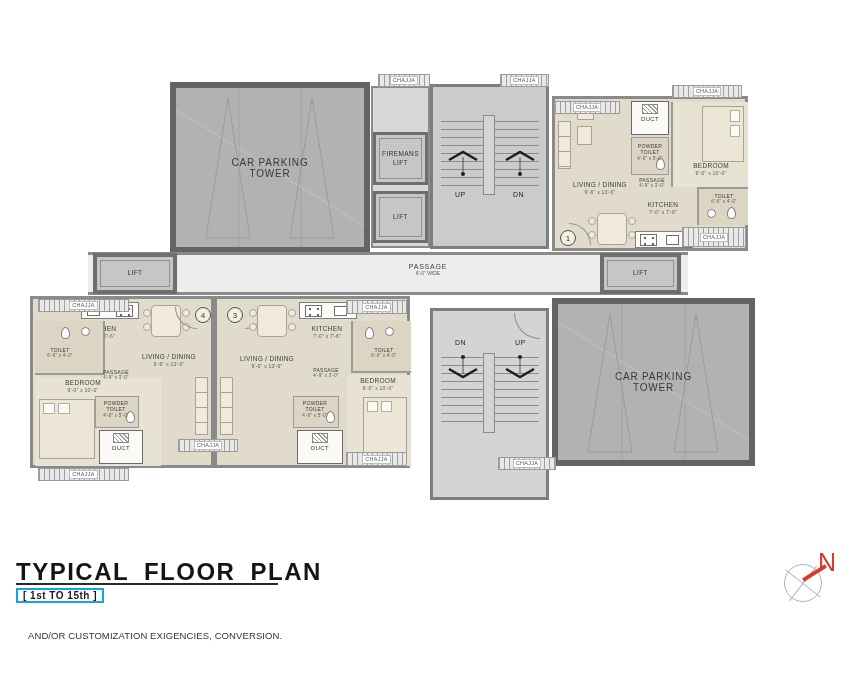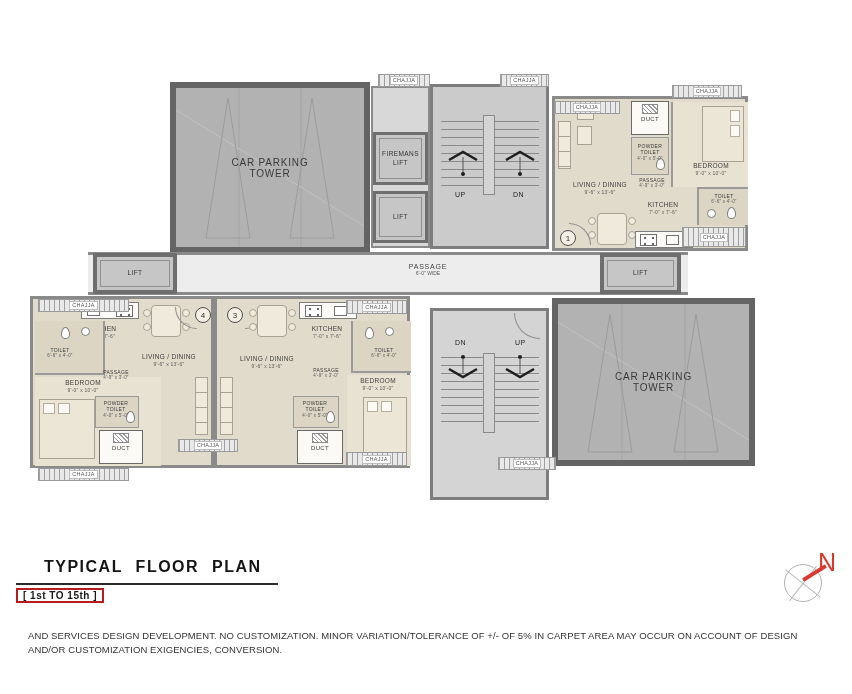--- a/index.html
+++ b/index.html
@@ -74,24 +74,24 @@
   .sink { position:absolute; width:13px; height:10px; background:#fff; border:1px solid #6f6f6f; }
   .wc { position:absolute; width:9px; height:12px; background:#fff; border:1px solid #7e7e7e;
         border-radius:50% 50% 50% 50% / 62% 62% 38% 38%; }
   .basin { position:absolute; width:9px; height:9px; border-radius:50%; background:#fff; border:1px solid #7e7e7e; }
   .flatnum { position:absolute; width:16px; height:16px; border:1px solid #4e4e4e; border-radius:50%;
              background:#f3efe4; display:flex; align-items:center; justify-content:center;
              font-size:8px; color:#333; }
   .arc { position:absolute; border:1px solid #8f8f8f; background:transparent; }
 
   
-  .main-title { position:absolute; font-size:16px; font-weight:bold; color:#141414;
-                letter-spacing:1.5px; word-spacing:7px;margin-left:28px; }
+  .main-title { position:absolute; font-size:24px; font-weight:bold; color:#141414;
+                letter-spacing:1.5px; word-spacing:7px; }
   .title-rule { position:absolute; background:#2a2a2a; }
-  .range-box { position:absolute; border:2px solid #b91c1c; font-size:10px; font-weight:bold;
+  .range-box { position:absolute; border:2px solid #0ea5e9; font-size:10px; font-weight:bold;
                color:#1a1a1a; padding:0 5px; letter-spacing:.5px; }
   .disc { position:absolute; font-size:9.5px; color:#333; line-height:14px; letter-spacing:.1px; }
   .compass-circle { position:absolute; width:38px; height:38px; border:1px solid #b2b2b2; border-radius:50%; }
   .compass-line { position:absolute; width:44px; height:1px; background:#b8b8b8; }
   .needle { position:absolute; width:27px; height:4px; background:#d93a2e; border-radius:1px; }
   .north-n { position:absolute; font-size:25px; color:#d93a2e; font-weight:400; }
 </style>
 </head>
 <body>
 
@@ -422,17 +422,16 @@
   <div class="title-rule" style="left:16px; top:583px; width:262px; height:2px;"></div>
   <div class="range-box" style="left:16px; top:588px;">[ 1st TO 15th ]</div>
 
   <div class="compass-circle" style="left:784px; top:564px;"></div>
   <div class="compass-line" style="left:781px; top:583px; transform:rotate(38deg);"></div>
   <div class="compass-line" style="left:781px; top:583px; transform:rotate(-52deg);"></div>
   <div class="needle" style="left:801px; top:571px; transform:rotate(-32deg);"></div>
   <div class="north-n" style="left:818px; top:548px;">N</div>
 
   <div class="disc" style="left:28px; top:629px; width:808px;">
-    <div>AND  SERVICES DESIGN DEVELOPMENT. NO CUSTOMIZATION. MINOR VARIATION/TOLERANCE OF +/- OF 5% IN CARPET AREA MAY OCCUR ON ACCOUNT OF DESIGN</div>
     <div>AND/OR CUSTOMIZATION EXIGENCIES, CONVERSION.</div>
   </div>
 
 </div>
 
 </body></html>

